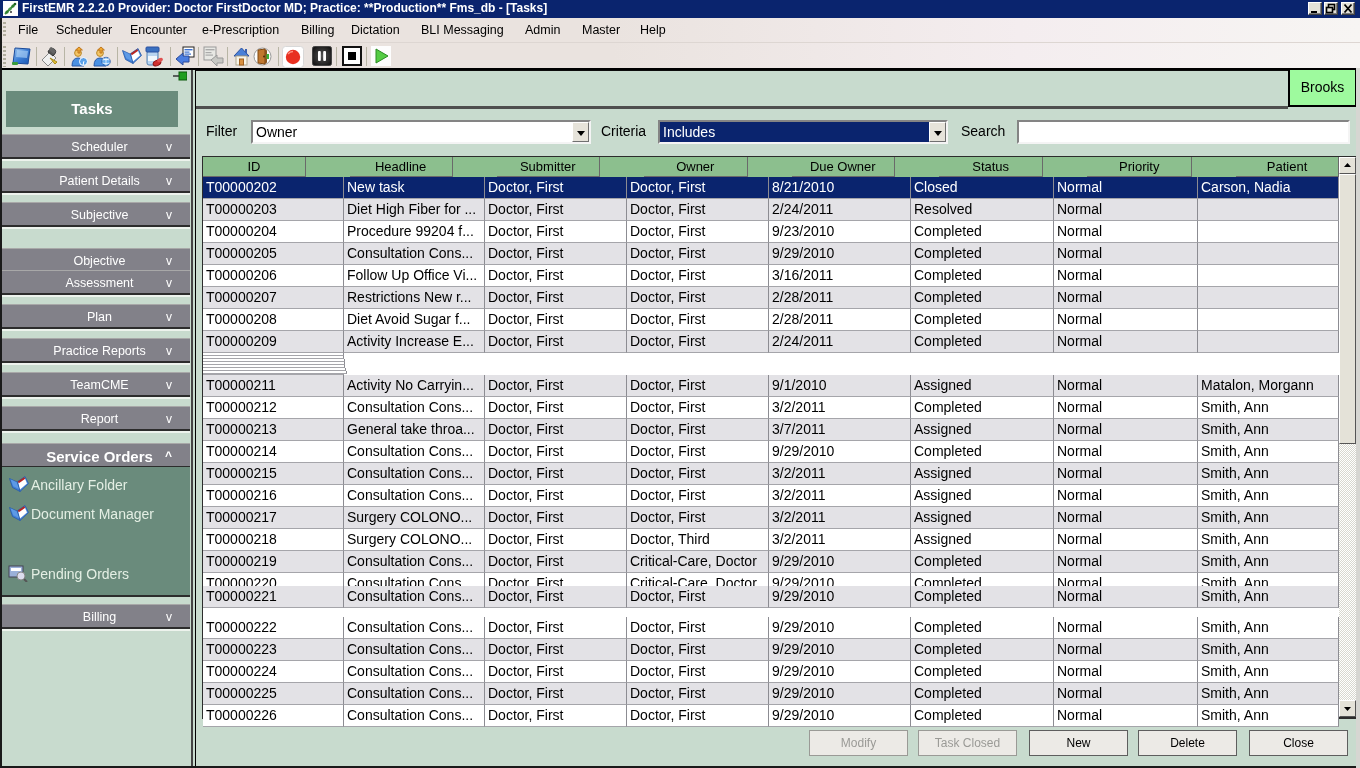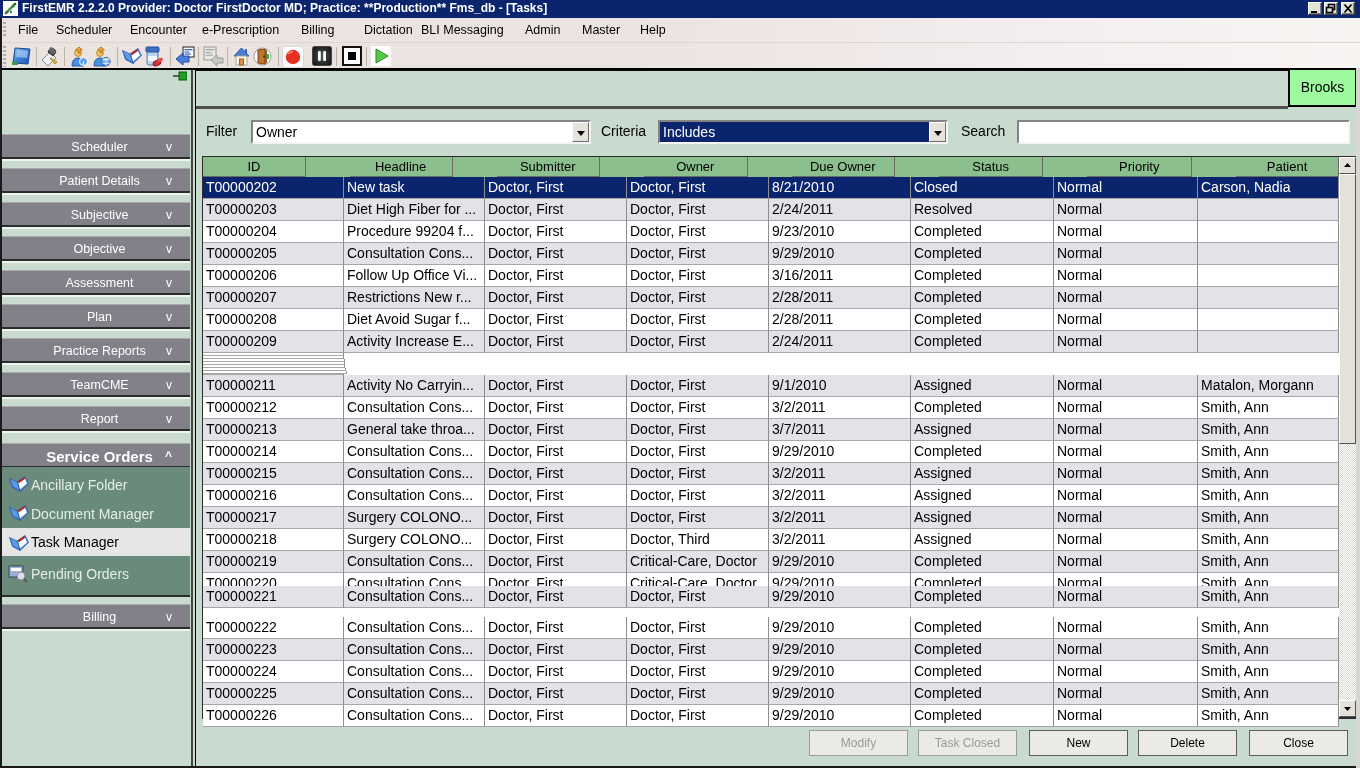--- a/index.html
+++ b/index.html
@@ -82,21 +82,21 @@
         <path d="M2.5 1.5 L9.5 9.5 M9.5 1.5 L2.5 9.5" stroke="#000" stroke-width="1.8"></path>
       </svg></div>
 </div>
 <div id="menubar">
   <div class="grip" style="top:4px;height:16px;"></div>
   <div class="menuitem" style="left:18px;">File</div>
   <div class="menuitem" style="left:56px;">Scheduler</div>
   <div class="menuitem" style="left:130px;">Encounter</div>
   <div class="menuitem" style="left:202px;">e-Prescription</div>
   <div class="menuitem" style="left:301px;">Billing</div>
-  <div class="menuitem" style="left:364px;">Dictation</div>
+  <div class="menuitem" style="left:351px;">Dictation</div>
   <div class="menuitem" style="left:421px;">BLI Messaging</div>
   <div class="menuitem" style="left:525px;">Admin</div>
   <div class="menuitem" style="left:582px;">Master</div>
   <div class="menuitem" style="left:640px;">Help</div>
 </div>
 <div id="toolbar">
   <div class="grip" style="top:3px;height:21px;"></div>
   <div class="tsep" style="left:36px;"></div>
   <div class="tsep" style="left:64px;"></div>
   <div class="tsep" style="left:117px;"></div>
@@ -202,24 +202,25 @@
   <svg class="tico" style="left:371px;" width="20" height="20" viewBox="0 0 20 20">
       <rect x="0" y="0" width="20" height="20" fill="#fdfdfd"></rect>
       <path d="M5 3 L17 10 L5 17 Z" fill="#55cc44" stroke="#2a8a22"></path>
     </svg>
 </div>
 <div id="sidebar">
   <svg id="pin" viewBox="0 0 14 10">
       <rect x="6" y="1" width="8" height="8" fill="#1f9e1f" stroke="#0a5a0a" stroke-width="1"></rect>
       <line x1="0" y1="5" x2="6" y2="5" stroke="#333" stroke-width="1.5"></line>
     </svg>
+  <div id="taskshdr">Tasks</div>
   <div class="sbtn" style="top:66px;">Scheduler<span class="chev">v</span></div>
   <div class="sbtn" style="top:100px;">Patient Details<span class="chev">v</span></div>
   <div class="sbtn" style="top:134px;">Subjective<span class="chev">v</span></div>
-  <div class="sbtn" style="top:168px;">Objective<span class="chev">v</span></div>
+  <div class="sbtn" style="top:180px;">Objective<span class="chev">v</span></div>
   <div class="sbtn" style="top:202px;">Assessment<span class="chev">v</span></div>
   <div class="sbtn" style="top:236px;">Plan<span class="chev">v</span></div>
   <div class="sbtn" style="top:270px;">Practice Reports<span class="chev">v</span></div>
   <div class="sbtn" style="top:304px;">TeamCME<span class="chev">v</span></div>
   <div class="sbtn" style="top:338px;">Report<span class="chev">v</span></div>
   <div class="sbtn" style="top:375px;font-weight:bold;font-size:15px;">Service Orders<span class="chev" style="font-weight:bold;">^</span></div>
   <div id="svcpanel">
     <div class="svcitem" style="top:7px;">
         <span class="ico"><svg width="21" height="18" viewBox="0 0 21 18">
             <path d="M9 7 L17 1.5 L20.5 8.5 L12 16.5 Z" fill="#4a86d8" stroke="#2a5aa8" stroke-width="0.8"></path>
@@ -232,30 +233,20 @@
       </div>
     <div class="svcitem" style="top:36px;">
         <span class="ico"><svg width="21" height="18" viewBox="0 0 21 18">
             <path d="M9 7 L17 1.5 L20.5 8.5 L12 16.5 Z" fill="#4a86d8" stroke="#2a5aa8" stroke-width="0.8"></path>
             <path d="M10.3 7.4 L16.7 3 L19 8.6 L12 14.6 Z" fill="#ffffff"></path>
             <path d="M10.3 7.4 L16.7 3" stroke="#b82420" stroke-width="2"></path>
             <path d="M1.5 3.5 L9 7 L12 16.5 L4.5 12.5 Z" fill="#3f7ed6" stroke="#2a5aa8" stroke-width="0.8"></path>
             <path d="M2.5 4.2 L8.7 7.2 L11 14 L5.3 11.2 Z" fill="#5d9ae6"></path>
           </svg></span>
         <span class="lbl">Document Manager</span>
-      </div>
-    <div class="svcitem" id="taskmgr" style="top:61px;height:28px;line-height:28px;">
-        <span class="ico" style="top:5px;"><svg width="21" height="18" viewBox="0 0 21 18">
-            <path d="M9 7 L17 1.5 L20.5 8.5 L12 16.5 Z" fill="#4a86d8" stroke="#2a5aa8" stroke-width="0.8"></path>
-            <path d="M10.3 7.4 L16.7 3 L19 8.6 L12 14.6 Z" fill="#ffffff"></path>
-            <path d="M10.3 7.4 L16.7 3" stroke="#b82420" stroke-width="2"></path>
-            <path d="M1.5 3.5 L9 7 L12 16.5 L4.5 12.5 Z" fill="#3f7ed6" stroke="#2a5aa8" stroke-width="0.8"></path>
-            <path d="M2.5 4.2 L8.7 7.2 L11 14 L5.3 11.2 Z" fill="#5d9ae6"></path>
-          </svg></span>
-        <span class="lbl">Task Manager</span>
       </div>
     <div class="svcitem" style="top:96px;">
         <span class="ico"><svg width="20" height="18" viewBox="0 0 20 18">
             <rect x="1" y="2" width="14" height="11" fill="#9ab0d8" stroke="#445"></rect>
             <rect x="3" y="4" width="10" height="3" fill="#fff"></rect>
             <circle cx="13" cy="12" r="4" fill="#dde" stroke="#888"></circle>
             <line x1="16" y1="15" x2="19" y2="18" stroke="#555" stroke-width="2"></line>
           </svg></span>
         <span class="lbl">Pending Orders</span>
       </div>

